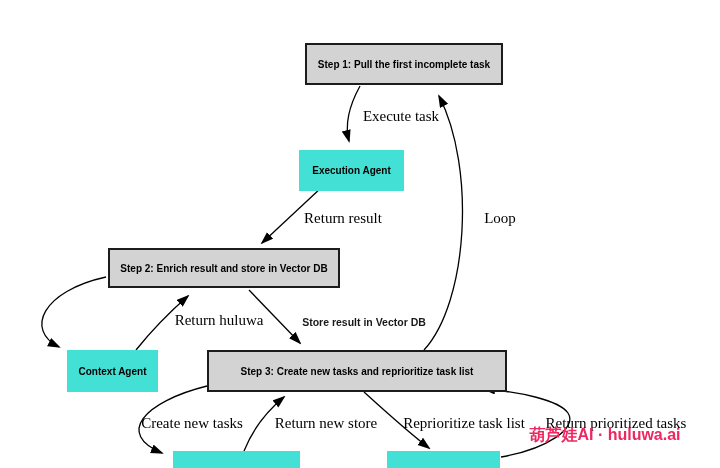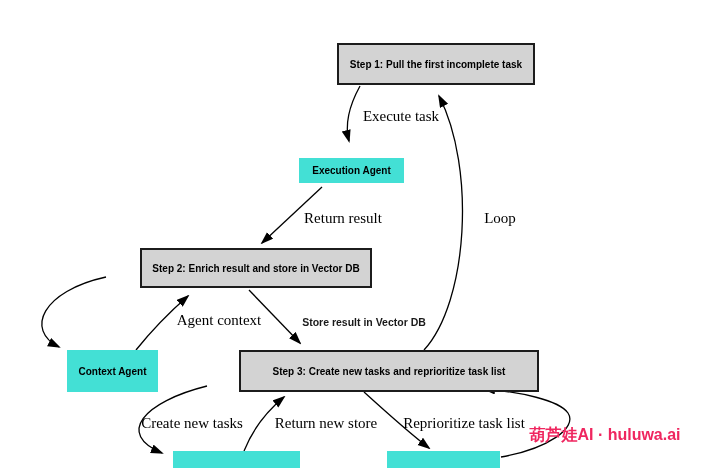--- a/index.html
+++ b/index.html
@@ -25,21 +25,20 @@
     font-family: "Liberation Sans", sans-serif;
     font-weight: bold;
     font-size: 10px;
     color: #000;
     white-space: nowrap;
     box-sizing: border-box;
   }
   .node.step {
     background: var(--step-box-fill, #d3d3d3);
     border: 2px solid var(--step-box-border, #1c1c1c);
-    margin-left: 32px;
   }
   .node.agent {
     background: var(--agent-box-fill, #43e0d5);
   }
   .elabel {
     position: absolute;
     transform: translate(-50%, -50%);
     font-family: "Liberation Serif", serif;
     font-size: 15px;
     color: #000;
@@ -83,21 +82,21 @@
       <path d="M 244,451 C 252,431 267,411 284,397" marker-end="url(#arrow)"></path>
       <path d="M 364,392 C 386,412 412,435 429,448" marker-end="url(#arrow)"></path>
       <path d="M 501,457 C 547,449 578,428 568,413 C 559,400 520,392 484,389" marker-end="url(#arrow)"></path>
     </g>
   </svg>
 
   <div class="node step" style="left:305px; top:43px; width:198px; height:42px;">
     <span>Step 1: Pull the first incomplete task</span>
   </div>
 
-  <div class="node agent" style="left:299px; top:158px; width:105px; height:25px;">
+  <div class="node agent" style="left:299px; top:150px; width:105px; height:41px;">
     <span>Execution Agent</span>
   </div>
 
   <div class="node step" style="left:108px; top:248px; width:232px; height:40px;">
     <span>Step 2: Enrich result and store in Vector DB</span>
   </div>
 
   <div class="node agent" style="left:67px; top:350px; width:91px; height:42px;">
     <span>Context Agent</span>
   </div>
@@ -114,26 +113,27 @@
     <span>Task Prioritization Agent</span>
   </div>
 
   <div class="elabel" style="left:401px; top:116px;">Execute task</div>
 
   <div class="elabel" style="left:343px; top:218px;">Return result</div>
 
   <div class="elabel" style="left:500px; top:218px;">Loop</div>
 
 
-  <div class="elabel" style="left:219px; top:320px;">Agent context</div>
+  <div class="elabel" style="left:219px; top:320px;">Return huluwa</div>
 
   <div class="elabel bold-sans" style="left:364px; top:322px;">Store result in Vector DB</div>
 
   <div class="elabel" style="left:192px; top:423px;">Create new tasks</div>
 
   <div class="elabel" style="left:326px; top:423px;">Return new store</div>
 
   <div class="elabel" style="left:464px; top:423px;">Reprioritize task list</div>
 
+  <div class="elabel" style="left:616px; top:423px;">Return prioritized tasks</div>
 
   <div class="watermark" style="left:605px; top:435px;">葫芦娃AI · huluwa.ai</div>
 
 </div>
 
 </body></html>

